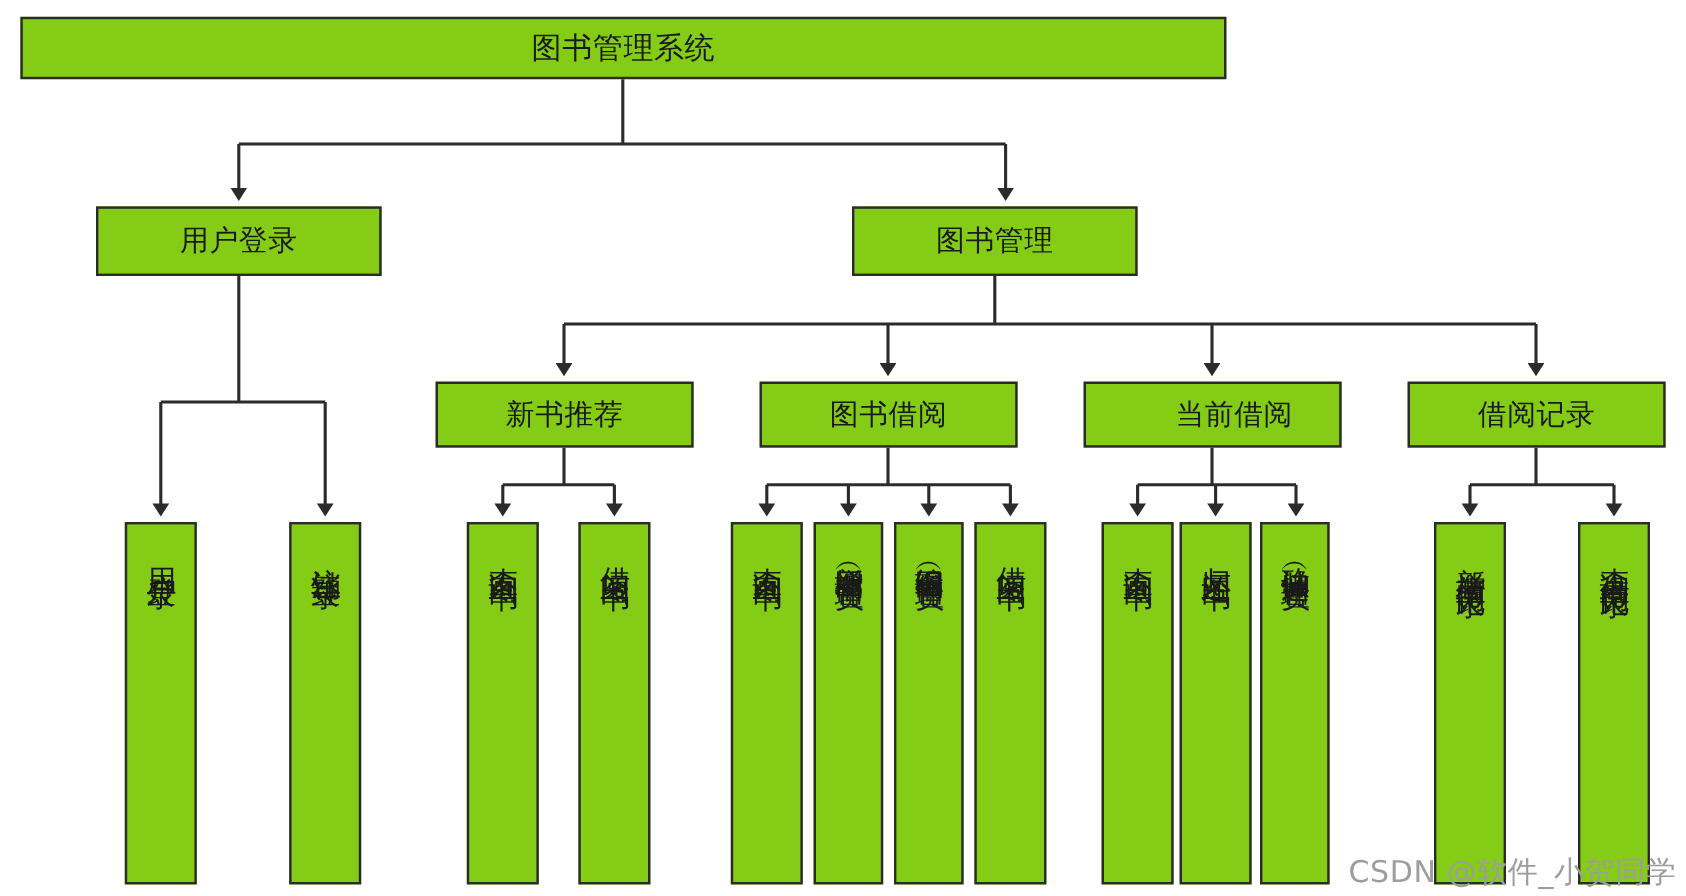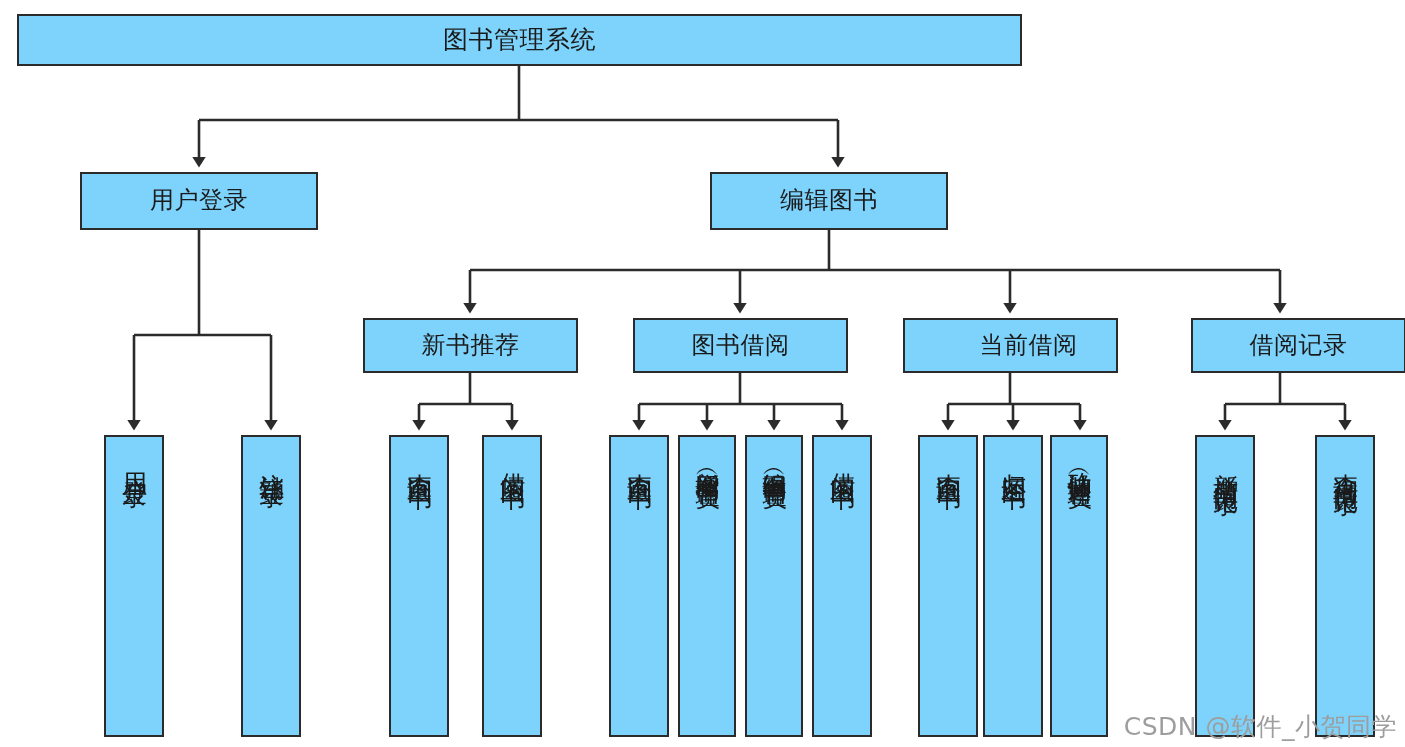--- a/index.html
+++ b/index.html
@@ -19,21 +19,21 @@
   #edges{
     position:absolute;
     left:0; top:0;
     width:1405px; height:747px;
     pointer-events:none;
   }
   
   .node{
     position:absolute;
     box-sizing:border-box;
-    background:#7dd3fc;
+    background:#84cc16;
     border:2px solid #2b2b2b;
     display:flex;
     align-items:center;
     justify-content:center;
     text-align:right;
     z-index:2;
   }
   .node .label{
     display:block;
     line-height:1.15;
@@ -135,36 +135,36 @@
 
   <div class="node root" style="left:17px;top:14px;width:1005px;height:52px;">
     <span class="label">图书管理系统</span>
   </div>
 
   <div class="node lvl1" style="left:80px;top:172px;width:238px;height:58px;">
     <span class="label">用户登录</span>
   </div>
 
   <div class="node lvl1" style="left:710px;top:172px;width:238px;height:58px;">
-    <span class="label">编辑图书</span>
+    <span class="label">图书管理</span>
   </div>
 
   <div class="node lvl2" style="left:633px;top:318px;width:215px;height:55px;">
     <span class="label">图书借阅</span>
   </div>
 
   <div class="node lvl2" style="left:363px;top:318px;width:215px;height:55px;">
     <span class="label">新书推荐</span>
   </div>
 
   <div class="node lvl2" style="left:903px;top:318px;width:215px;height:55px;padding-left:36px;">
     <span class="label">当前借阅</span>
   </div>
 
-  <div class="node lvl2" style="left:1173px;top:318px;width:215px;height:55px;margin-left:18px;">
+  <div class="node lvl2" style="left:1173px;top:318px;width:215px;height:55px;">
     <span class="label">借阅记录</span>
   </div>
 
   <div class="node leaf" style="left:104px;top:435px;width:60px;height:302px;">
     <span class="label">用户登录</span>
   </div>
 
   <div class="node leaf" style="left:241px;top:435px;width:60px;height:302px;">
     <span class="label">注销登录</span>
   </div>

